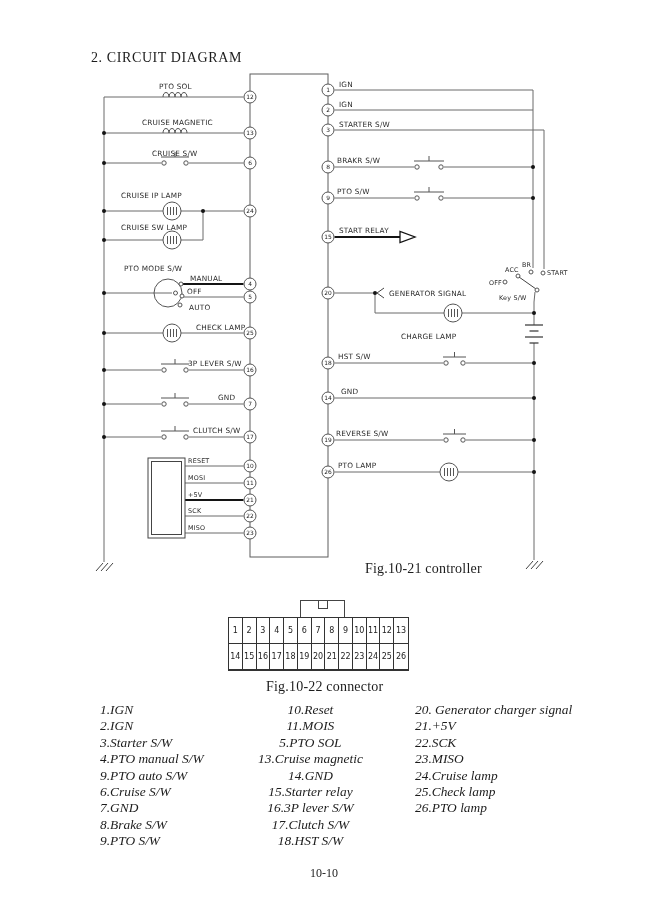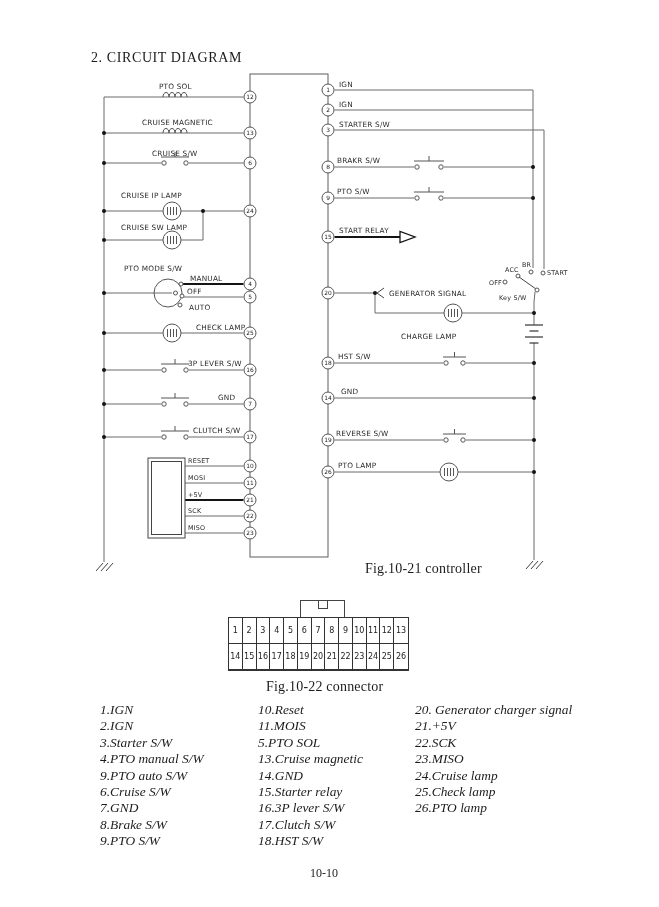--- a/index.html
+++ b/index.html
@@ -28,21 +28,21 @@
     border:1px solid #333;box-sizing:border-box;background:#fff;}
   .conn-grid .ccell{
     border-right:1px solid #333;border-bottom:1px solid #333;
     display:flex;align-items:center;justify-content:center;
     font-family:"DejaVu Sans", sans-serif;font-size:8px;color:#222;
   }
   .conn-grid .ccell:nth-child(13n){border-right:none;}
   .conn-grid .ccell:nth-child(n+14){border-bottom:none;}
   .legend-col{position:absolute;top:702px;font-size:13.4px;line-height:16.4px;white-space:nowrap;font-style:italic;}
   .legend-col-1{left:100px;}
-  .legend-col-2{left:258px;}
+  .legend-col-2{left:258px;text-align:center;}
   .legend-col-3{left:415px;}
   .page-number{position:absolute;left:0;top:866px;width:648px;text-align:center;font-size:12px;}
 </style>
 </head>
 <body>
 
 <div class="page">
 
   <div class="page-title">2. CIRCUIT DIAGRAM</div>
 

